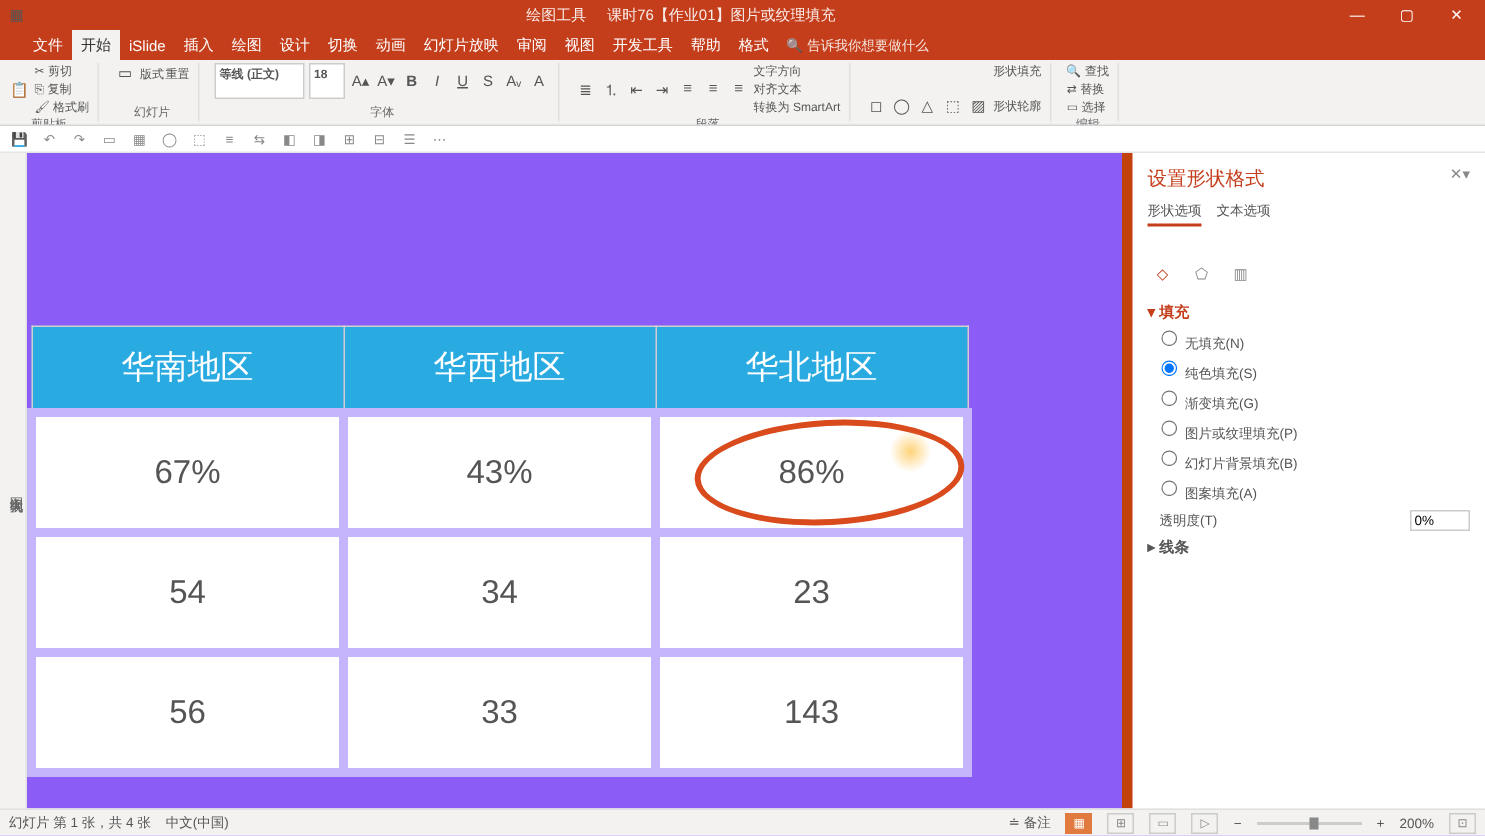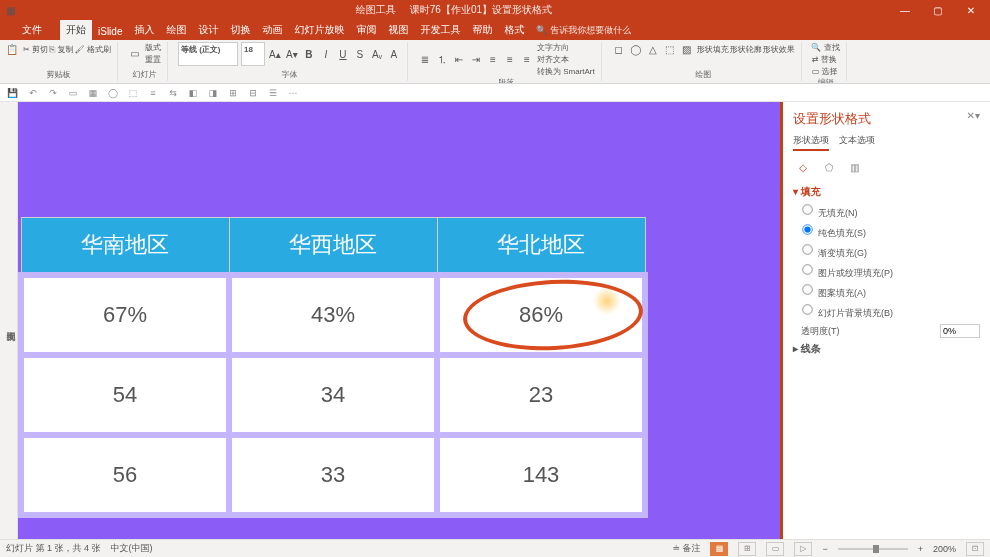--- a/index.html
+++ b/index.html
@@ -4,47 +4,47 @@
 <style>
   * { margin: 0; padding: 0; box-sizing: border-box; font-family: "Microsoft YaHei", sans-serif; }
   body { background: #fff; width: 990px; height: 557px; overflow: hidden; font-size: 11px; }
 
   .titlebar { background: #c43e1c; height: 20px; display: flex; color: #fff; align-items: center; padding: 0 4px; }
   .titlebar .center { flex: 1; text-align: center; font-size: 10px; opacity: .9; }
   .titlebar .controls span { display: inline-block; width: 30px; text-align: center; font-size: 10px; }
 
   .tabs { background: #c43e1c; height: 20px; display: flex; align-items: flex-end; padding-left: 16px; }
   .tab { color: #fff; font-size: 10px; padding: 3px 6px; cursor: pointer; }
-  .tab.active { background: #f3f2f1; color: #333; margin-left: 12px; }
+  .tab.active { background: #f3f2f1; color: #333; }
   .tell-me { color: #fff; font-size: 9px; padding: 3px 6px; opacity: .85; }
 
   .ribbon { background: #f3f2f1; height: 44px; border-bottom: 1px solid #d6d6d6; display: flex; padding: 2px 4px; gap: 8px; overflow: hidden; }
   .group { display:flex; flex-direction:column; justify-content:space-between; border-right:1px solid #e0e0e0; padding:0 6px 1px 2px; }
   .group .icons { display:flex; gap:3px; flex-wrap:wrap; align-items:center; }
   .group .label { font-size: 8px; color:#666; text-align:center; }
   .ic { width:14px; height:14px; display:inline-flex; align-items:center; justify-content:center; color:#555; font-size:10px; cursor:pointer; }
   .dd { width:60px; height:24px; border:1px solid #ccc; background:#fff; font-size:8px; padding:1px 2px; line-height:12px; color:#555;font-weight:bold; }
 
   .qat { background: #fff; height: 18px; border-bottom: 1px solid #e5e5e5; display:flex; align-items:center; padding:0 6px; gap:6px; }
   .qat .ic { color:#888; font-size:9px; }
 
   .workspace { position:absolute; top:102px; left:0; right:0; bottom:18px; display:flex; }
   .outline { width:18px; background:#f3f2f1; border-right:1px solid #e0e0e0; writing-mode:vertical-rl; font-size:9px; color:#666; text-align:center; padding-top:8px; }
   .canvas-area { flex:1; background:#8b5cf6; position:relative; overflow:hidden; }
-  .format-pane { width:210px; background:#fff; border-left:3px solid #c2410c; padding:8px 10px; font-size:10px; color:#333; }
+  .format-pane { width:242px; background:#fff; border-left:7px solid #c2410c; padding:8px 10px; font-size:10px; color:#333; }
 
   .slide-table { position:absolute; left:0; top:115px; width:630px; border-collapse:collapse; }
   .slide-table th { background:#29abe2; color:#fff; font-size:22px; font-weight:500; padding:12px 0; border:1px solid #d0d0d0; }
   .slide-table td { font-size:22px; color:#555; text-align:center; padding:24px 0; border:6px solid #c4b5fd; background:#fff; }
 
   .circle-mark { position:absolute; left:445px; top:178px; width:180px; height:70px; border:4px solid #d94a1c; border-radius:50%; transform:rotate(-3deg); pointer-events:none; }
   .cursor-spot { position:absolute; left:575px; top:185px; width:28px; height:28px; background:radial-gradient(circle,#ffd37a 0%,rgba(255,211,122,0) 70%); border-radius:50%; pointer-events:none; }
 
   .pane-title { color:#c43e1c; font-size:13px; margin-bottom:6px; }
-  .pane-tabs { display:flex; gap:10px; font-size:9px; color:#555; margin-bottom:6px; }
+  .pane-tabs { display:flex; gap:10px; font-size:9px; color:#555; margin-bottom:22px; }
   .pane-tabs span.active { border-bottom:2px solid #c43e1c; padding-bottom:2px; }
   .pane-icons { display:flex; gap:6px; margin-bottom:8px; }
   .pane-ic { width:20px; height:20px; border:1px solid transparent; display:flex; align-items:center; justify-content:center; color:#888; cursor:pointer; }
   .pane-ic.active { color:#c43e1c; }
   .fill-section h4 { color:#c43e1c; font-size:10px; margin:4px 0; }
   .radio-list label { display:block; font-size:9px; color:#555; margin:3px 0 3px 8px; cursor:pointer; }
   .radio-list input { margin-right:4px; transform:scale(.8); }
   .prop-row { display:flex; justify-content:space-between; align-items:center; margin:4px 0 4px 8px; font-size:9px; color:#555; }
   .prop-row input[type=text] { width:40px; height:14px; font-size:9px; border:1px solid #ccc; padding:0 2px; }
   .swatch { width:20px; height:14px; border:1px solid #ccc; background:#fff; display:inline-block; position:relative; }
@@ -62,21 +62,21 @@
   .pane-close { float:right; color:#888; cursor:pointer; }
 </style>
 </head>
 <body>
 
 <div class="titlebar">
   <span class="ic">▦</span>
   <span class="center">
     <span>绘图工具</span>
     &nbsp;&nbsp;&nbsp;
-    <span>课时76【作业01】设置形状格式</span>
+    <span>课时76【作业01】图片或纹理填充</span>
   </span>
   <div class="controls">
     <span>—</span>
     <span>▢</span>
     <span>✕</span>
   </div>
 </div>
 
 <div class="tabs">
   <div class="tab">文件</div>
@@ -93,32 +93,32 @@
   <div class="tab">开发工具</div>
   <div class="tab">帮助</div>
   <div class="tab">格式</div>
   <div class="tell-me">🔍 <span>告诉我你想要做什么</span></div>
 </div>
 
 <div class="ribbon">
   <div class="group">
     <div class="icons">
       <span class="ic">📋</span>
-      <div style="display:flex;font-size:8px;color:#555;gap:1px">
+      <div style="display:flex;flex-direction:column;font-size:8px;color:#555;gap:1px">
         <span>✂ <span>剪切</span></span>
         <span>⎘ <span>复制</span></span>
         <span>🖌 <span>格式刷</span></span>
       </div>
     </div>
     <div class="label">剪贴板</div>
   </div>
   <div class="group">
     <div class="icons">
       <span class="ic">▭</span>
-      <div style="display:flex;flex-direction:column;font-size:8px;color:#555;gap:1px">
+      <div style="display:flex;font-size:8px;color:#555;gap:1px">
         <span>版式</span>
         <span>重置</span>
       </div>
     </div>
     <div class="label">幻灯片</div>
   </div>
   <div class="group">
     <div class="icons">
       <span class="dd">等线 (正文)</span>
       <span class="dd" style="width:24px">18</span>
@@ -156,21 +156,21 @@
     </div>
     <div class="label">段落</div>
   </div>
   <div class="group">
     <div class="icons">
       <span class="ic">◻</span>
       <span class="ic">◯</span>
       <span class="ic">△</span>
       <span class="ic">⬚</span>
       <span class="ic">▨</span>
-      <div style="display:flex;flex-direction:row;font-size:8px;color:#555;gap:1px">
+      <div style="display:flex;flex-direction:column;font-size:8px;color:#555;gap:12px">
         <span>形状填充</span>
         <span>形状轮廓</span>
         <span>形状效果</span>
       </div>
     </div>
     <div class="label">绘图</div>
   </div>
   <div class="group">
     <div class="icons">
       <div style="display:flex;flex-direction:column;font-size:8px;color:#555;gap:1px">
@@ -251,22 +251,22 @@
       <span class="pane-ic">⬠</span>
       <span class="pane-ic">▥</span>
     </div>
     <div class="fill-section">
       <h4>▾ <span>填充</span></h4>
       <div class="radio-list">
         <label><input type="radio" name="fill" style=""><span>无填充(N)</span></label>
         <label><input type="radio" name="fill" checked="" style=""><span>纯色填充(S)</span></label>
         <label><input type="radio" name="fill" style=""><span>渐变填充(G)</span></label>
         <label><input type="radio" name="fill" style=""><span>图片或纹理填充(P)</span></label>
+        <label><input type="radio" name="fill" style=""><span>幻灯片背景填充(B)</span></label>
         <label><input type="radio" name="fill" style=""><span>图案填充(A)</span></label>
-        <label><input type="radio" name="fill" style=""><span>幻灯片背景填充(B)</span></label>
       </div>
       <div class="prop-row">
         <span>透明度(T)</span>
         <input type="text" value="0%" style="">
       </div>
       <h4 style="color:#555">▸ <span>线条</span></h4>
     </div>
   </div>
 </div>
 

